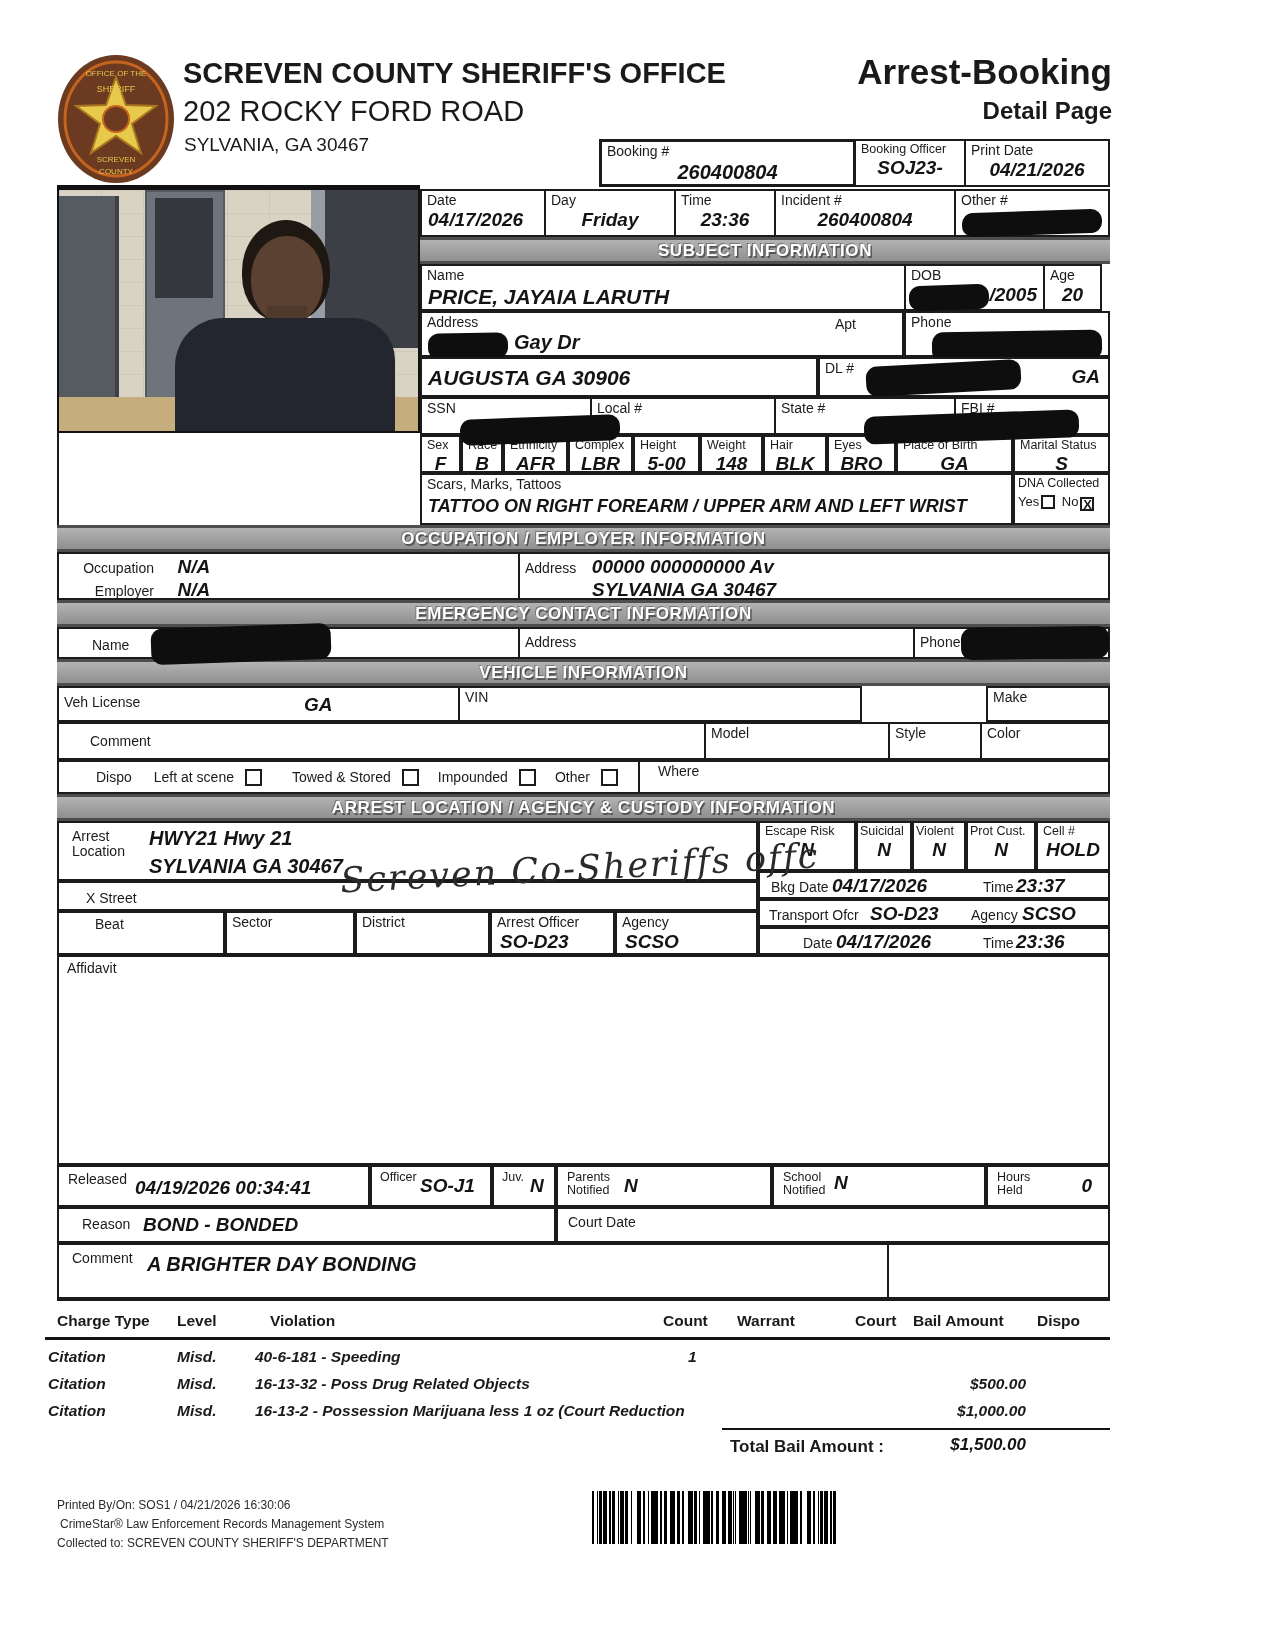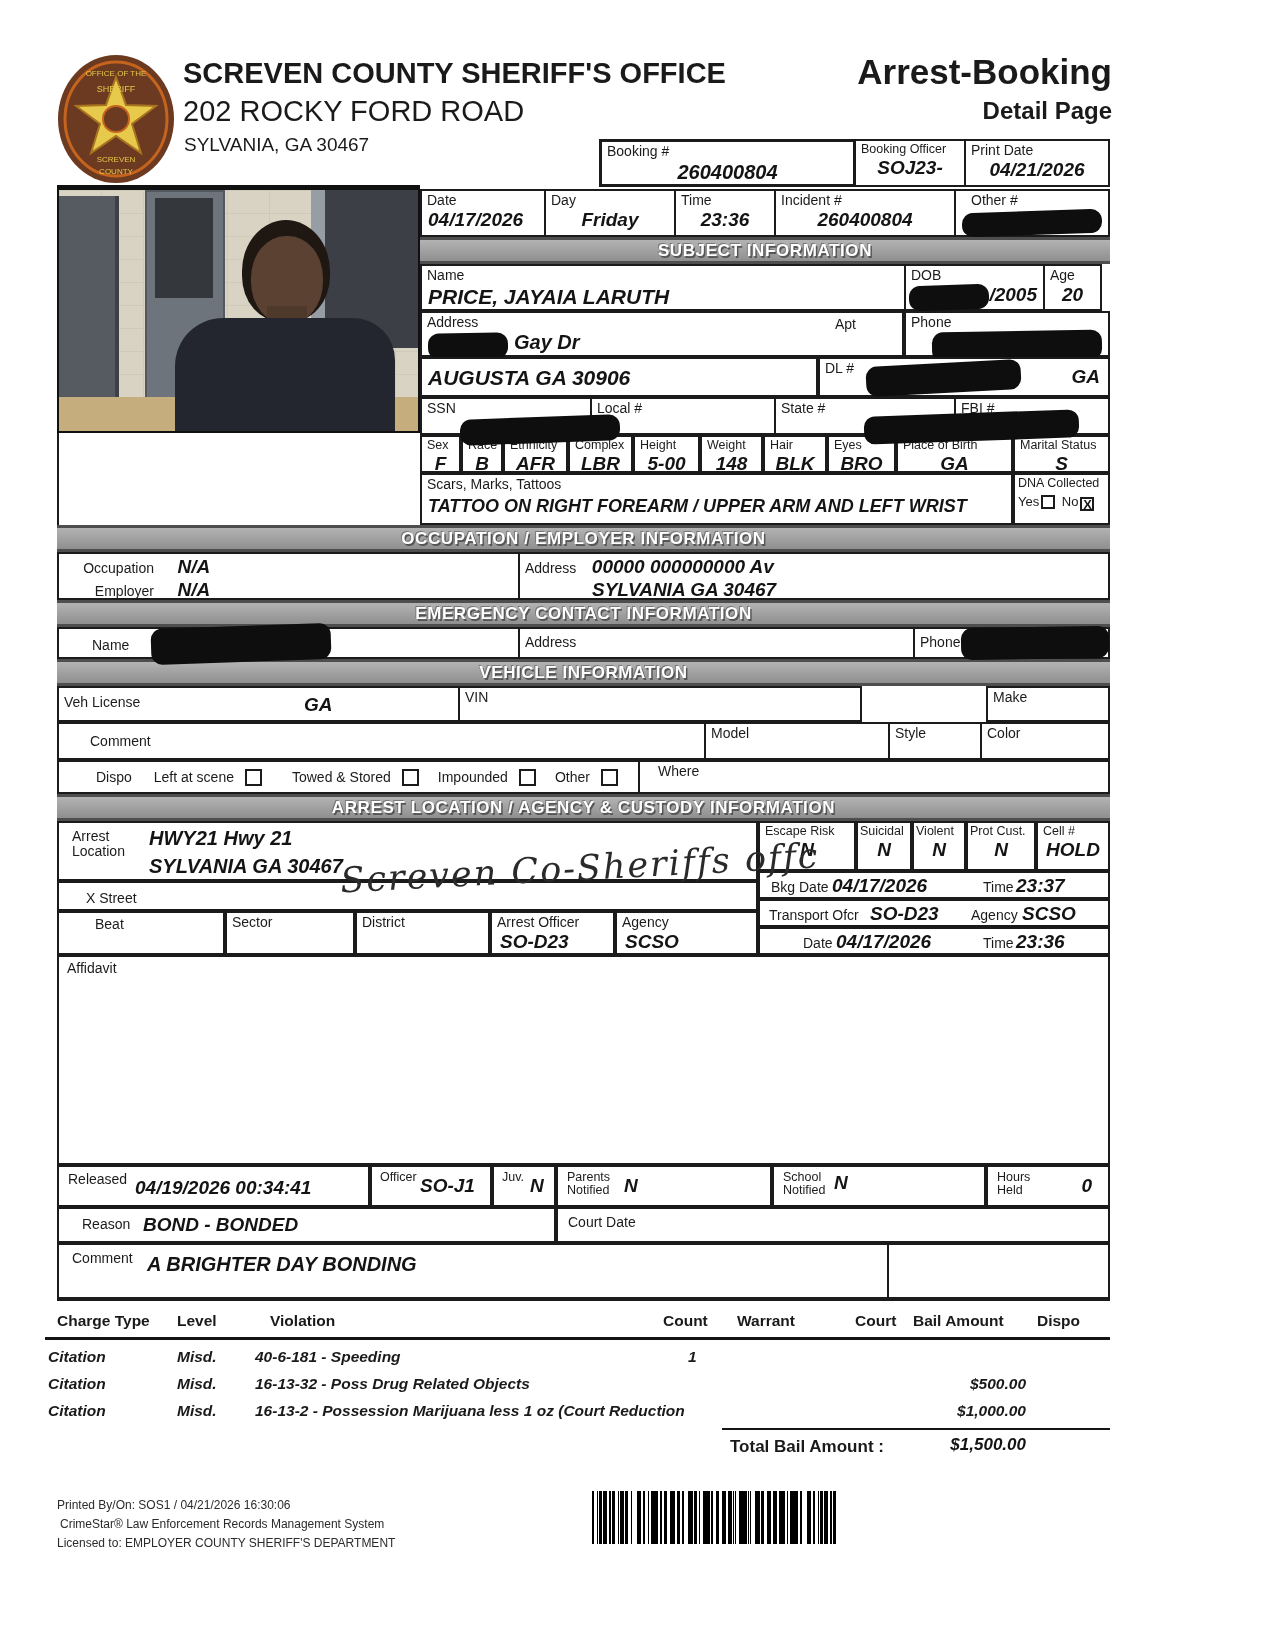--- a/index.html
+++ b/index.html
@@ -84,21 +84,21 @@
     <div class="val" style="text-align:center;">Friday</div>
   </div>
   <div class="cell" style="left:674px;top:189px;width:102px;height:48px;">
     <span class="lbl">Time</span>
     <div class="val" style="text-align:center;">23:36</div>
   </div>
   <div class="cell" style="left:774px;top:189px;width:182px;height:48px;">
     <span class="lbl">Incident #</span>
     <div class="val" style="text-align:center;">260400804</div>
   </div>
-  <div class="cell" style="left:954px;top:189px;width:156px;height:48px;padding-left:10px;">
+  <div class="cell" style="left:954px;top:189px;width:156px;height:48px;">
     <span class="lbl">Other #</span>
     <div class="redact" style="left:6px;top:20px;width:140px;height:24px;transform:rotate(-2deg);"></div>
   </div>
 
   <div class="bar" style="left:420px;top:237px;width:690px;height:27px;">SUBJECT INFORMATION</div>
 
   <div class="cell" style="left:420px;top:264px;width:486px;height:47px;">
     <span class="lbl">Name</span>
     <div class="val" style="padding-left:6px;font-size:21px;">PRICE, JAYAIA  LARUTH</div>
   </div>
@@ -414,16 +414,16 @@
   <div class="crow" style="left:177px;top:1402px;">Misd.</div>
   <div class="crow" style="left:255px;top:1402px;">16-13-2 - Possession Marijuana less 1 oz (Court Reduction</div>
   <div class="crow" style="left:896px;top:1402px;width:130px;text-align:right;">$1,000.00</div>
 
   <div class="abs" style="left:722px;top:1428px;width:388px;height:2px;background:#141414;"></div>
   <div class="abs" style="left:730px;top:1437px;font-weight:bold;font-size:17px;">Total Bail Amount :</div>
   <div class="abs val" style="left:896px;top:1436px;width:130px;text-align:right;font-size:17px;">$1,500.00</div>
 
   <div class="abs foot" style="left:57px;top:1496px;">Printed By/On: SOS1 / 04/21/2026 16:30:06</div>
   <div class="abs foot" style="left:60px;top:1515px;">CrimeStar® Law Enforcement Records Management System</div>
-  <div class="abs foot" style="left:57px;top:1534px;">Licensed to: EMPLOYER COUNTY SHERIFF'S DEPARTMENT</div>
+  <div class="abs foot" style="left:57px;top:1534px;">Collected to: SCREVEN COUNTY SHERIFF'S DEPARTMENT</div>
   <div class="barcode" style="left:592px;top:1491px;width:245px;height:53px;"></div>
 
 </div>
 
 </body></html>

